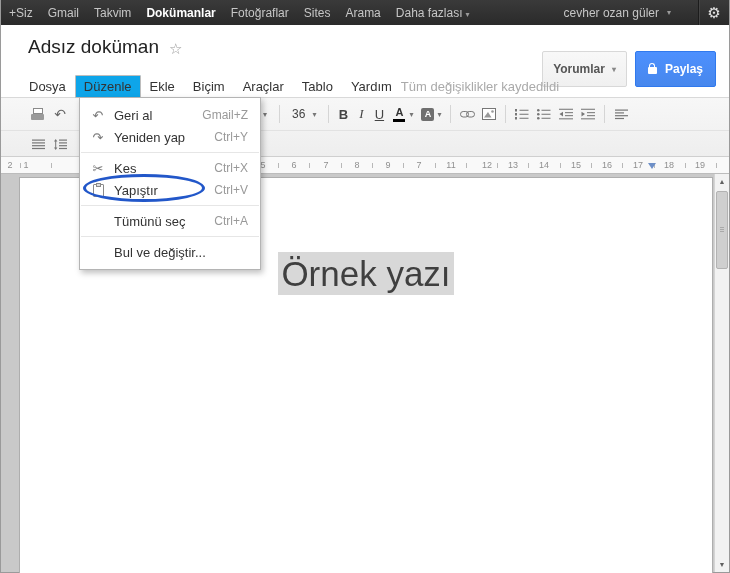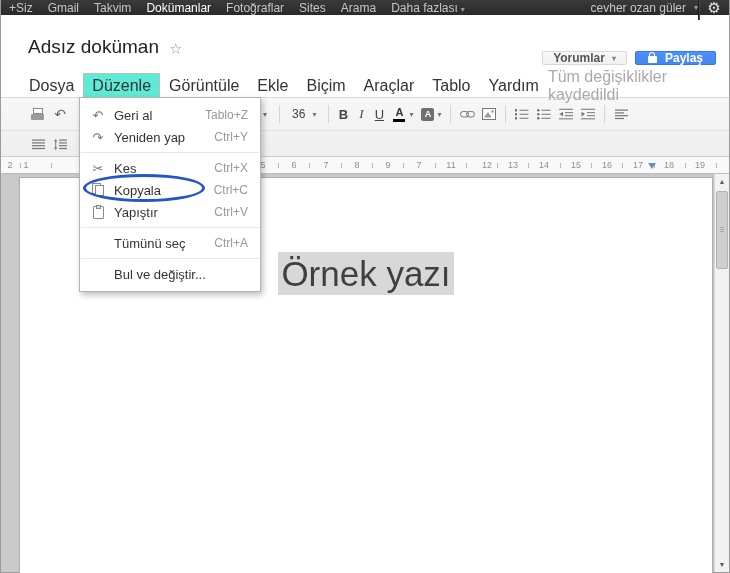--- a/index.html
+++ b/index.html
@@ -1,44 +1,44 @@
 <!DOCTYPE html>
 <html><head>
 <meta charset="utf-8">
 <style>
   html,body{margin:0;padding:0}
   body{width:730px;height:573px;overflow:hidden;font-family:"Liberation Sans",sans-serif;background:#fff}
   .screen{position:relative;width:730px;height:573px;background:#fff;border-left:1px solid #9a9a9a;border-right:1px solid #9a9a9a;border-bottom:1px solid #9a9a9a;box-sizing:border-box}
 
   
-  .topbar{position:absolute;top:0;left:0;right:0;height:15px;background:linear-gradient(#3a3a3a,#2a2a2a);display:flex;align-items:center;font-size:12px;color:#c6c6c6;z-index:10}
+  .topbar{position:absolute;top:0;left:0;right:0;height:25px;background:linear-gradient(#3a3a3a,#2a2a2a);display:flex;align-items:center;font-size:12px;color:#c6c6c6;z-index:10}
   .topbar-left{display:flex;align-items:center;gap:15px;padding-left:8px;flex:1;white-space:nowrap}
   .topbar-item{cursor:pointer}
-  .topbar-item.active{color:#fff;font-weight:normal}
+  .topbar-item.active{color:#fff;font-weight:bold}
   .tb-caret{font-size:8px;color:#9a9a9a;margin-left:3px}
-  .topbar-user{display:flex;align-items:center;gap:5px;margin-right:0;cursor:pointer;white-space:nowrap}
+  .topbar-user{display:flex;align-items:center;gap:5px;margin-right:27px;cursor:pointer;white-space:nowrap}
   .gear-btn{width:30px;height:25px;border-left:1px solid #1c1c1c;box-shadow:inset 1px 0 0 #454545;display:flex;align-items:center;justify-content:center;font-size:15px;color:#e2e2e2;cursor:pointer}
 
   
   .header{position:absolute;top:25px;left:0;right:0;height:50px;background:#fff}
   .header-left{position:absolute;left:27px;top:11px;display:flex;align-items:flex-end;gap:10px}
   .doc-title{font-size:19px;color:#222}
   .star-icon{color:#9a9a9a;font-size:15px;cursor:pointer;padding-top:2px}
   .header-buttons{position:absolute;right:13px;top:26px;display:flex;gap:8px}
-  .btn{height:14px;display:flex;align-items:center;border-radius:2px;font-size:12px;font-weight:bold;cursor:pointer;box-sizing:border-box}
+  .btn{height:36px;display:flex;align-items:center;border-radius:2px;font-size:12px;font-weight:bold;cursor:pointer;box-sizing:border-box}
   .btn-comments{background:linear-gradient(#f8f8f8,#f0f0f0);border:1px solid #d8d8d8;color:#555;padding:0 10px;gap:7px}
   .btn-comments .caret{font-size:8px;color:#888}
   .btn-share{background:linear-gradient(#4d90fe,#4787ed);border:1px solid #3079ed;color:#fff;padding:0 12px;gap:8px}
   .lock-icon{position:relative;width:9px;height:7px;background:#fff;border-radius:1px;margin-top:3px}
   .lock-icon::before{content:"";position:absolute;top:-4px;left:1.5px;width:4px;height:4px;border:1.5px solid #fff;border-bottom:none;border-radius:3px 3px 0 0}
 
   
-  .menubar{position:absolute;top:75px;left:0;right:0;height:22px;display:flex;align-items:center;padding-left:19px;font-size:16px;color:#333;z-index:45}
+  .menubar{position:absolute;top:75px;left:0;right:0;height:22px;display:flex;align-items:center;padding-left:19px;font-size:13px;color:#333;z-index:45}
   .menubar-item{padding:3px 8px;cursor:pointer;border:1px solid transparent;border-radius:1px}
-  .menubar-item.open{background:#5eead4;border:1px solid #bdbdbd}
+  .menubar-item.open{background:#0ea5e9;border:1px solid #bdbdbd}
   .menubar-status{color:#aaa}
 
   
   .toolbar{position:absolute;top:97px;left:0;right:0;height:60px;background:linear-gradient(#f7f7f7,#eeeeee);border-top:1px solid #d9d9d9;border-bottom:1px solid #cfcfcf;box-sizing:border-box}
   .tb-row{display:flex;align-items:center;padding-left:26px}
   .tb-row1{height:32px}
   .tb-row2{height:26px;border-top:1px solid #e2e2e2}
   .tb-icon{display:flex;align-items:center;justify-content:center;width:22px;height:20px;cursor:pointer;color:#707070}
   .tb-glyph{font-size:14px;color:#666}
   .tb-spacer{width:154px}
@@ -136,21 +136,20 @@
       <div class="btn btn-share">
         <span class="lock-icon"></span>
         <span>Paylaş</span>
       </div>
     </div>
   </div>
 
   <div class="menubar">
     <span class="menubar-item">Dosya</span>
     <span class="menubar-item open">Düzenle</span>
-    <span class="menubar-item">Görüntüle</span>
     <span class="menubar-item">Ekle</span>
     <span class="menubar-item">Biçim</span>
     <span class="menubar-item">Araçlar</span>
     <span class="menubar-item">Tablo</span>
     <span class="menubar-item">Yardım</span>
     <span class="menubar-status">Tüm değişiklikler kaydedildi</span>
   </div>
 
   <div class="toolbar">
     <div class="tb-row tb-row1">
@@ -306,39 +305,32 @@
     <div class="sb-thumb"></div>
     <div class="sb-btn sb-down">
         <span>▼</span>
       </div>
   </div>
 
   <div class="edit-menu">
     <div class="menu-item">
       <span class="menu-icon">↶</span>
       <span class="menu-label">Geri al</span>
-      <span class="menu-shortcut">Tablo+Z</span>
+      <span class="menu-shortcut">Gmail+Z</span>
     </div>
     <div class="menu-item">
       <span class="menu-icon">↷</span>
       <span class="menu-label">Yeniden yap</span>
       <span class="menu-shortcut">Ctrl+Y</span>
     </div>
     <div class="menu-sep"></div>
     <div class="menu-item">
       <span class="menu-icon">✂</span>
       <span class="menu-label">Kes</span>
       <span class="menu-shortcut">Ctrl+X</span>
-    </div>
-    <div class="menu-item">
-      <span class="menu-icon">
-          <span class="icon-copy"></span>
-        </span>
-      <span class="menu-label">Kopyala</span>
-      <span class="menu-shortcut">Ctrl+C</span>
     </div>
     <div class="menu-item">
       <span class="menu-icon">
           <span class="icon-paste"></span>
         </span>
       <span class="menu-label">Yapıştır</span>
       <span class="menu-shortcut">Ctrl+V</span>
     </div>
     <div class="menu-sep"></div>
     <div class="menu-item">

